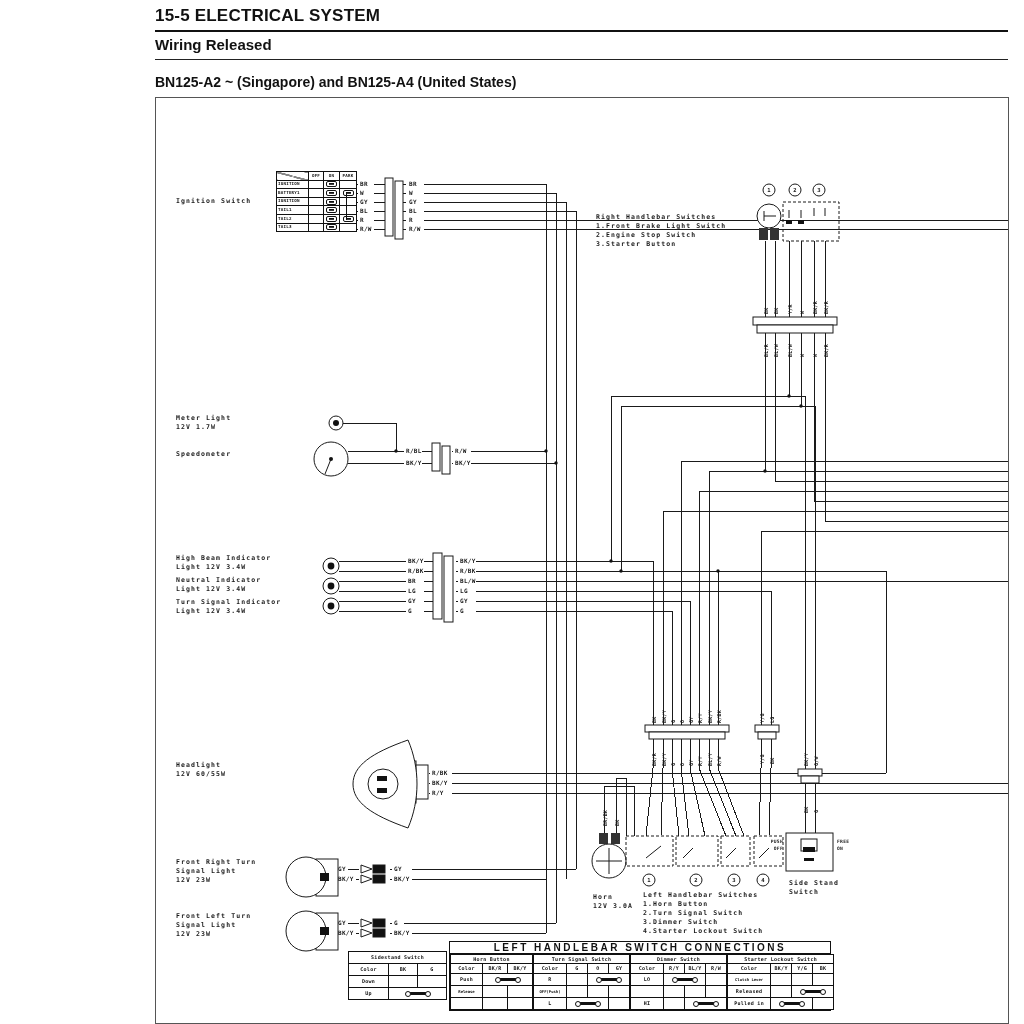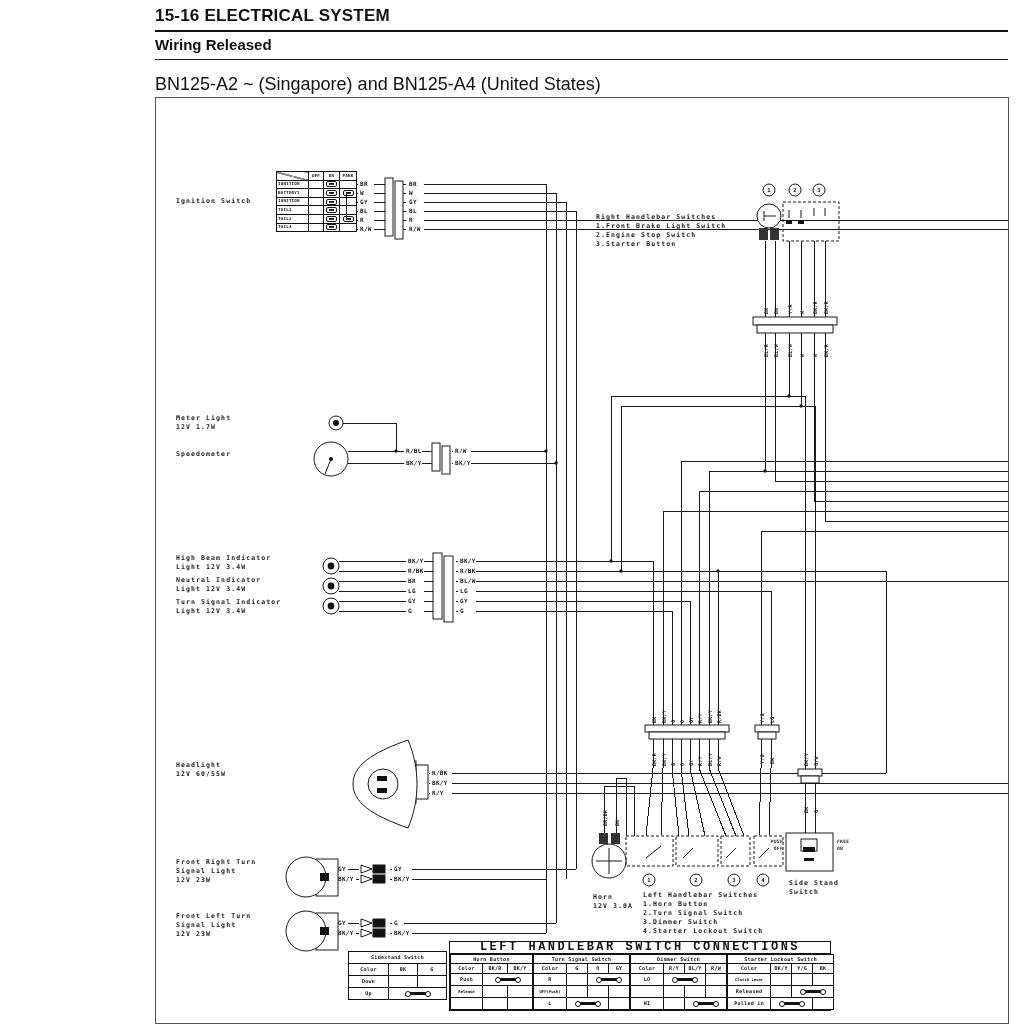--- a/index.html
+++ b/index.html
@@ -2,21 +2,21 @@
 <html><head>
 <meta charset="utf-8">
 <style>
   html,body{margin:0;padding:0;background:#fff;width:1024px;height:1024px;position:relative;
     font-family:"Liberation Sans",sans-serif;color:#111;-webkit-font-smoothing:antialiased}
   .hdr{position:absolute;left:155px;width:855px}
   #h1{top:6px;font-size:17px;font-weight:bold;letter-spacing:0.2px}
   .rule1{position:absolute;left:155px;top:30px;width:853px;height:2px;background:#111}
   #h2{top:36px;font-size:15px;font-weight:bold}
   .rule2{position:absolute;left:155px;top:59px;width:853px;height:1px;background:#222}
-  #h3{top:74px;font-size:18px;font-weight:normal}
+  #h3{top:74px;font-size:14px;font-weight:bold}
   .diagram{position:absolute;left:155px;top:97px;width:852px;height:925px;border:1px solid #555;background:#fff}
   svg{position:absolute;left:0;top:0}
   svg text{font-family:"DejaVu Sans Mono","Liberation Mono",monospace;font-weight:bold;fill:#1a1a1a}
   .w{font-size:6px;letter-spacing:0.3px}
   .r{font-size:5px;letter-spacing:0.2px}
   .c{font-size:6.5px;letter-spacing:1.1px}
   .s{font-size:4.6px;letter-spacing:0.3px}
   .n{font-size:5.5px;text-anchor:middle}
   table{border-collapse:collapse;table-layout:fixed;background:#fff}
   td{border:1px solid #111;font-family:"DejaVu Sans Mono","Liberation Mono",monospace;font-weight:bold;
@@ -28,33 +28,33 @@
   .parkline{position:absolute;left:190px;top:95px;width:1px;height:27px;background:#111}
   .mini{display:inline-block;width:9px;height:4px;border:1px solid #111;border-radius:2px;
         background:linear-gradient(#111,#111) center/5px 1.8px no-repeat;vertical-align:middle}
   .cb{display:inline-block;width:26px;height:6px;position:relative;vertical-align:middle;
       background:linear-gradient(#111,#111) center/17px 3px no-repeat}
   .cb::before,.cb::after{content:"";position:absolute;top:0.5px;width:4px;height:4px;border:1px solid #111;border-radius:50%;background:#fff}
   .cb::before{left:0}.cb::after{right:0}
   .sst{position:absolute;left:192px;top:853px;width:98px}
   .sst td{height:11px}
   .mt{position:absolute;left:293px;top:843px;width:380px;border:1px solid #111}
-  .mtitle{border-bottom:1px solid #111;font-family:Liberation Mono, monospace;font-weight:bold;
-          font-size:12px;letter-spacing:2.5px;text-align:center;height:11px;line-height:11px}
+  .mtitle{border-bottom:1px solid #111;font-family:Liberation Sans, sans-serif;font-weight:bold;
+          font-size:10px;letter-spacing:2.5px;text-align:center;height:11px;line-height:11px}
   .mtrow{display:flex;justify-content:flex-start}
   .mt table{margin:0}
   .mt .nm td{height:8px}
   .mt .cl td{height:9px}
   .mt .dt td{height:11px}
   .sm{font-size:3.9px;letter-spacing:0}
 </style>
 </head>
 <body>
 
-<div class="hdr" id="h1">15-16 ELECTRICAL SYSTEM</div>
+<div class="hdr" id="h1">15-5 ELECTRICAL SYSTEM</div>
 <div class="rule1"></div>
 <div class="hdr" id="h2">Wiring Released</div>
 <div class="rule2"></div>
 <div class="hdr" id="h3">BN125-A2 ~ (Singapore) and BN125-A4 (United States)</div>
 
 <div class="diagram">
 
 <svg width="852" height="925" viewBox="0 0 852 925">
   <g stroke="#1a1a1a" stroke-width="1" fill="none" shape-rendering="crispEdges">
     <path d="M200,86H202M218,86H230M246,86H250M268,86H390M390,86V835M200,95H202M218,95H230M246,95H250M268,95H400M400,95V825M200,104H202M218,104H230M246,104H250M268,104H410M410,104V781M200,113H202M218,113H230M246,113H250M268,113H420M420,113V771M200,122H202M218,122H230M246,122H250M268,122H852M200,131H202M218,131H230M246,131H250M268,131H852"></path>

